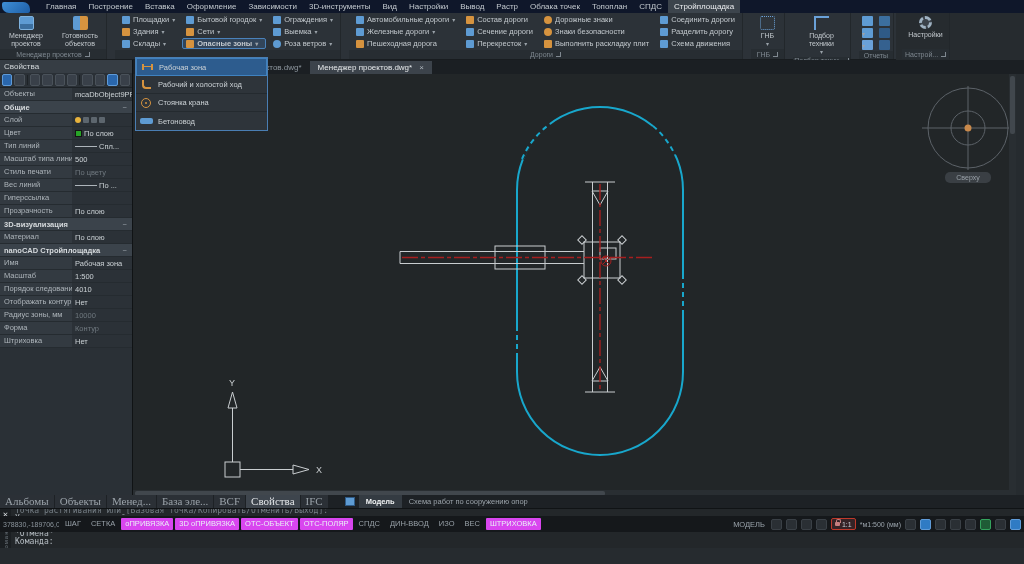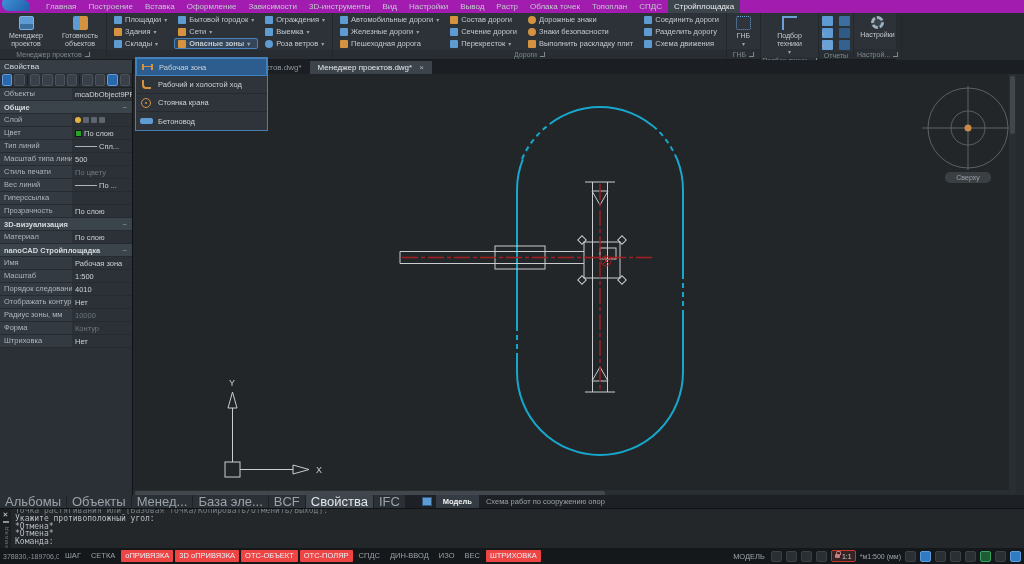--- a/index.html
+++ b/index.html
@@ -1,26 +1,26 @@
 <!DOCTYPE html>
 <html><head>
 <meta charset="utf-8">
 <style>
   * { margin:0; padding:0; box-sizing:border-box; }
   html,body { width:1024px; height:564px; }
   body { position:relative; background:#262b2f; font-family:"Liberation Sans",sans-serif; overflow:hidden; color:#c6ccd1; }
 
   
-  .menubar { position:absolute; left:0; top:0; width:1024px; height:13px; background:#a21caf; display:flex; align-items:flex-start; }
+  .menubar { position:absolute; left:0; top:0; width:1024px; height:13px; background:#0f172a; display:flex; align-items:flex-end; }
   .logo { width:28px; height:11px; margin:0 10px 0 2px; background:linear-gradient(135deg,#3f8fd6 0%,#1e5fa8 100%); border-radius:2px 7px 2px 7px; }
   .menu-item { padding:0 6px; font-size:8px; color:#c3c9ce; height:13px; line-height:13px; white-space:nowrap; }
   .menu-item.active { background:#3c444c; color:#eceef0; }
 
   
-  .ribbon { position:absolute; left:0; top:13px; width:896px; height:47px; background:#2c3238; display:flex; border-bottom:1px solid #181c1f; }
+  .ribbon { position:absolute; left:0; top:13px; width:896px; height:47px; background:#2c3238; display:flex; border-bottom:1px solid #181c1f;gap:8px; }
   .rgroup { display:flex; flex-direction:column; border-right:1px solid #22272b; }
   .rcontent { flex:1; display:flex; align-items:flex-start; padding:1px 3px; gap:3px; }
   .rlabel { height:10px; font-size:7px; color:#7f8890; background:#272d32; display:flex; align-items:center; justify-content:center; gap:3px; padding:0 3px; white-space:nowrap; }
   .launcher { width:5px; height:5px; border-right:1px solid #7f8890; border-bottom:1px solid #7f8890; }
   .bigbtn { width:46px; display:flex; flex-direction:column; align-items:center; font-size:7px; line-height:8px; text-align:center; color:#c3c9ce; padding-top:2px; }
   .bicon { width:15px; height:14px; margin-bottom:2px; border-radius:2px; }
   .bi-projects { background:linear-gradient(#5e9bd3 60%,#3c6f9f 60%); border:1px solid #7fb2de; }
   .bi-ready { background:linear-gradient(90deg,#5e9bd3 50%,#d6933f 50%); }
   .bi-gnb { background:#2f353b; border:1px dotted #6aa1d8; }
   .bi-crane { border-left:2px solid #6aa1d8; border-top:2px solid #6aa1d8; border-radius:0; }
@@ -84,41 +84,41 @@
   .locka { position:absolute; left:3px; top:1px; width:6px; height:6px; border:1.5px solid #d6933f; border-bottom:none; border-radius:4px 4px 0 0; }
   .rails { position:absolute; inset:1px; background:repeating-linear-gradient(90deg,#9fb2c2 0 2px,#3b424a 2px 4px); border:1px solid #6aa1d8; }
   .elbow { position:absolute; left:2px; top:1px; width:9px; height:9px; border-left:2.5px solid #d6933f; border-bottom:2.5px solid #d6933f; border-radius:0 0 0 4px; }
   .parkc { position:absolute; left:1px; top:1px; width:10px; height:10px; border:1.5px solid #d6933f; border-radius:50%; }
   .parkd { position:absolute; left:5px; top:5px; width:2px; height:2px; background:#d6933f; border-radius:50%; }
   .pipe { position:absolute; left:0; top:3px; width:13px; height:6px; background:#5e9bd3; border-radius:2px; }
 
   
   .bottombar { position:absolute; left:0; top:495px; width:1024px; height:13px; background:#1d2125; display:flex; }
   .panel-tabs { display:flex; background:#2b3036; }
-  .ptab { font-size:13px; padding:0 5px; color:#9aa2a9; border-right:1px solid #1d2125; line-height:13px; white-space:nowrap; }
+  .ptab { font-size:11px; padding:0 5px; color:#9aa2a9; border-right:1px solid #1d2125; line-height:13px; white-space:nowrap;font-family:Liberation Serif, serif; }
   .ptab.active { background:#3e454d; color:#e3e6e9; }
   .model-tabs { display:flex; margin-left:12px; align-items:center; }
   .micon { width:10px; height:9px; background:#5e9bd3; border:1px solid #2f5a86; margin:0 4px; }
   .mtab { font-size:7.5px; padding:0 7px; line-height:13px; color:#9aa2a9; white-space:nowrap; }
   .mtab.active { background:#343b42; color:#f2f4f5; font-weight:bold; }
 
   
   .cmd { position:absolute; left:0; top:508px; width:1024px; height:40px; background:#23272a; border-top:1px solid #101315; display:flex; overflow:hidden; }
   .gutter { width:11px; background:#1b1f22; display:flex; flex-direction:column; align-items:center; padding-top:2px; gap:3px; flex:none; }
   .gx { font-size:7px; color:#d2d7da; line-height:7px; }
   .gcopy { width:6px; height:7px; border:1px solid #8b949c; }
   .gword { font-size:6px; color:#6f787f; writing-mode:vertical-rl; transform:rotate(180deg); letter-spacing:1px; }
   .cmdlines { flex:1; font-family:"DejaVu Sans Mono",monospace; font-size:8px; line-height:7.8px; color:#b6bdc3; padding-left:4px; margin-top:-2px; }
   .cl-dim { color:#767f86; }
 
   
-  .status { position:absolute; left:0; top:548px; width:1024px; height:16px; background:#15181b; display:flex; align-items:center; font-size:7.5px; color:#8b949c; padding:0 3px; gap:2px; }
+  .status { position:absolute; left:0; top:516px; width:1024px; height:16px; background:#15181b; display:flex; align-items:center; font-size:7.5px; color:#8b949c; padding:0 3px; gap:2px; }
   .coords { font-size:7px; width:56px; white-space:nowrap; overflow:hidden; flex:none; }
   .stgl { padding:0 4px; height:12px; line-height:12px; border-radius:1px; color:#98a1a8; white-space:nowrap; }
-  .stgl.on { background:#ef4444; color:#eaf1f7; }
+  .stgl.on { background:#d946ef; color:#eaf1f7; }
   .sright { margin-left:auto; display:flex; align-items:center; gap:4px; }
   .sico { width:11px; height:11px; border-radius:2px; background:#2a2f34; border:1px solid #3a4046; flex:none; }
   .sico.blue { background:#2f7bc4; border-color:#5f9bd8; }
   .sico.green { background:#1f5c36; border-color:#34a35d; }
   .lockbox { height:12px; border:1px solid #c0392b; border-radius:2px; background:#352326; display:flex; align-items:center; padding:0 3px; gap:2px; }
   .locksm { width:5px; height:4px; background:#c57f7f; border-radius:1px; position:relative; }
   .locksm::before { content:""; position:absolute; left:1px; top:-3px; width:3px; height:3px; border:1px solid #c57f7f; border-bottom:none; border-radius:2px 2px 0 0; }
   .lockscale { color:#c7cdd2; font-size:7px; }
   .scaletxt { font-size:7px; color:#9aa3ab; white-space:nowrap; }
   .modeltxt { color:#9aa3ab; margin-right:2px; }

